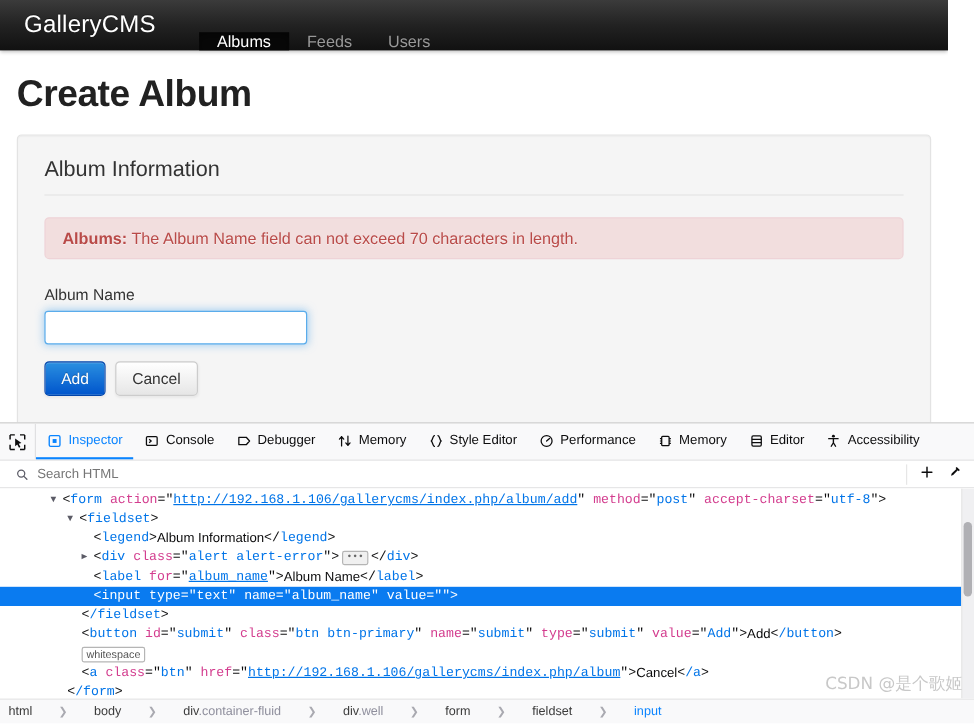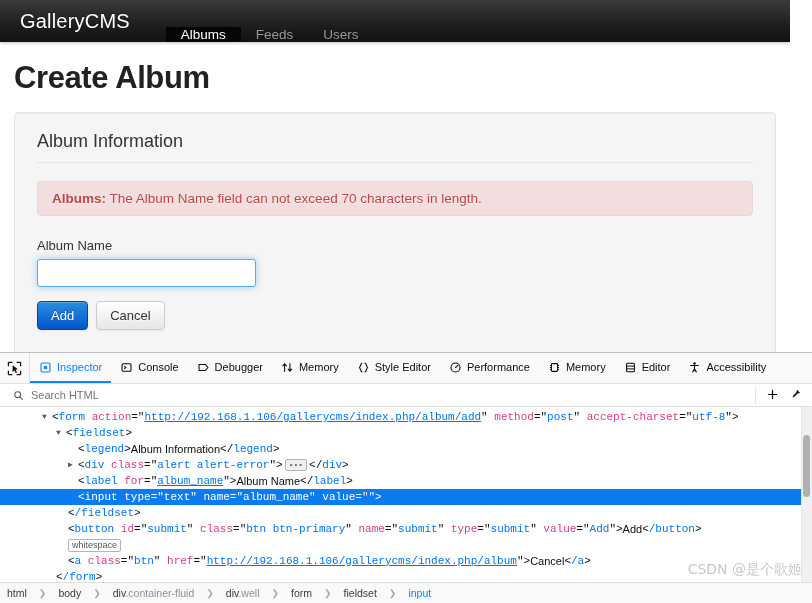--- a/index.html
+++ b/index.html
@@ -196,21 +196,21 @@
   }
 
   .breadcrumb {
     height: 21px; min-height:21px;
     border-top: 1px solid #e0e0e2;
     background:#f9f9fa;
     display:flex; align-items:center;
     padding-left: 7px;
     font-size: 10.5px;
     color: #3b3b3b;
-    gap: 10px;
+    gap: 20px;
   }
   .crumb { cursor:pointer; white-space:nowrap; }
   .crumb .cls { color:#8f8f9d; }
   .crumb.sel { color:#0a84ff; }
   .crumb-sep { color:#a9a9b0; font-size:9px; padding: 0 2px; }
 
   .watermark {
     position:absolute; right:10px; bottom: 24px;
     color:#c8c8c8; font-size: 14px;
     font-family: "DejaVu Sans", sans-serif;

